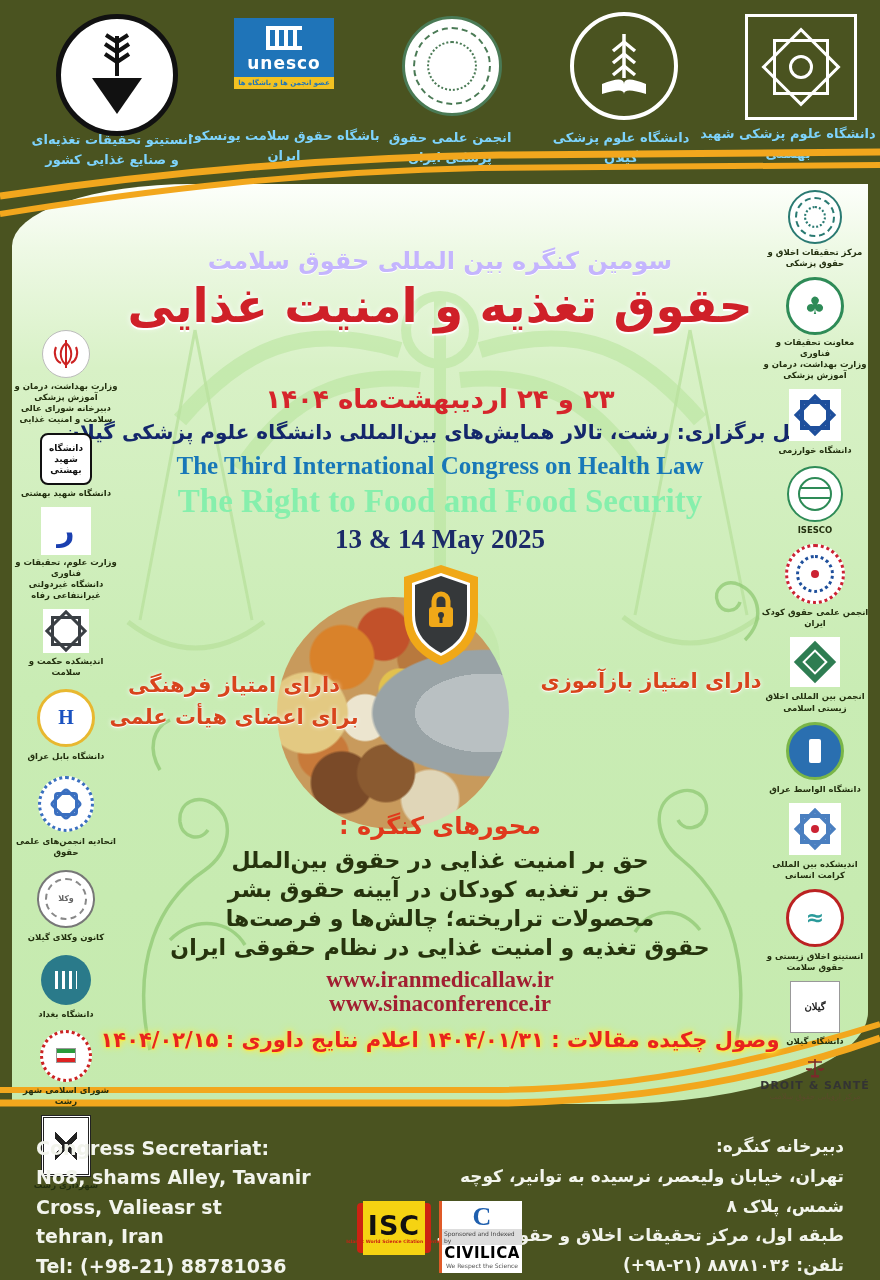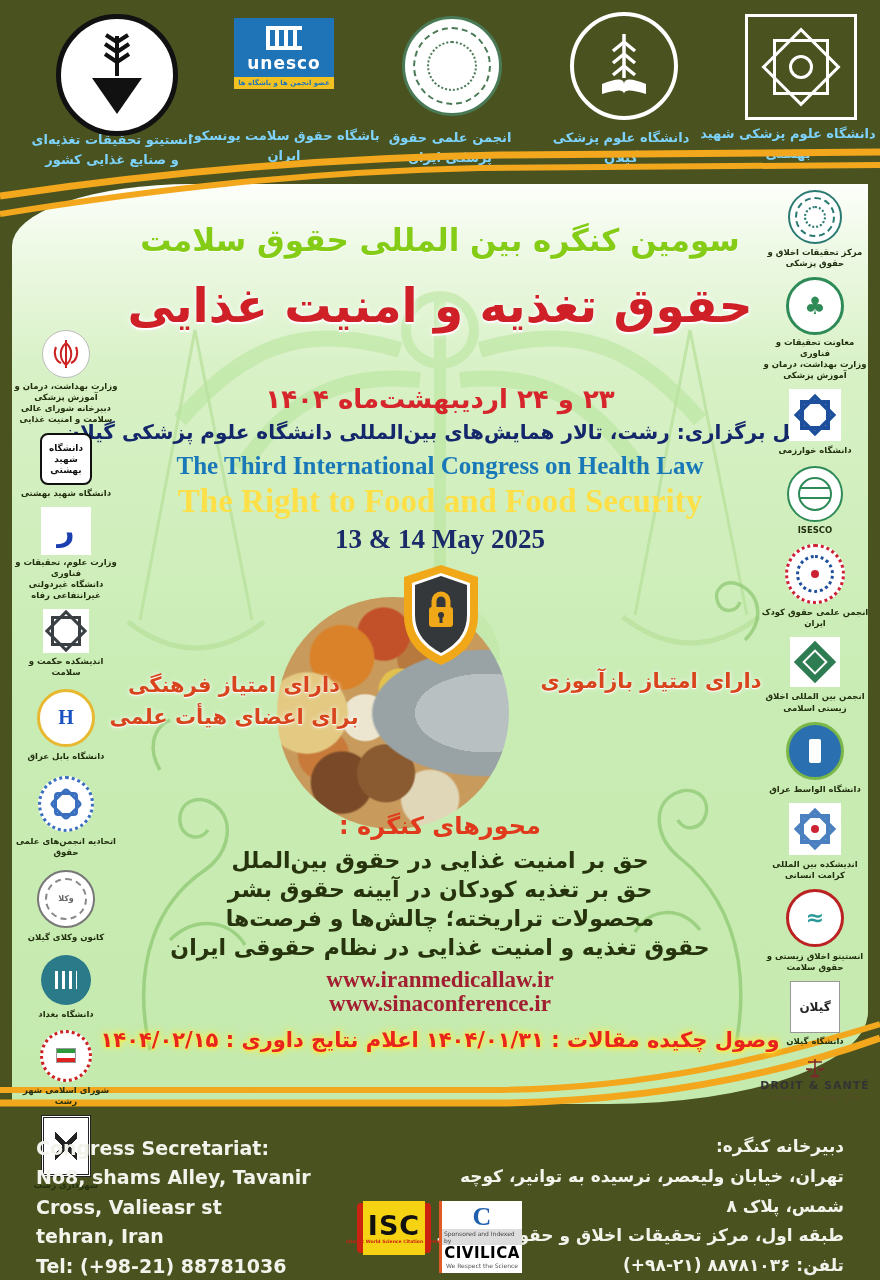--- a/index.html
+++ b/index.html
@@ -18,26 +18,26 @@
   .unesco-banner{width:100%;background:#f2c222;color:#1f74b8;font-size:7px;font-weight:bold;text-align:center;padding:2px 0;margin-top:4px;}
   .star8{position:relative;}
   .star8 .sq{position:absolute;inset:0;border:3px solid #fff;}
   .star8 .sq.r{transform:rotate(45deg);}
   
   .panel{position:absolute;left:12px;right:12px;top:184px;bottom:176px;
     background:linear-gradient(#fdfffb 0%,#eef9e5 7%,#d8f1c6 20%,#c9ecb4 55%,#c5eaae 100%);
     border-top-left-radius:180px 62px;border-bottom-right-radius:260px 92px;}
   .fa{direction:rtl;}
   .ctr{left:12px;right:12px;text-align:center;}
-  .title-fa{color:#84cc16;font-size:31px;font-weight:bold;text-shadow:0 1px 0 #fff;}
+  .title-fa{color:#c4b5fd;font-size:24px;font-weight:bold;text-shadow:0 1px 0 #fff;margin-top:25px;}
   .subtitle-fa{color:#cf2028;font-size:47px;font-weight:bold;text-shadow:0 0 6px #ffffff,0 2px 0 #ffffff;}
   .date-fa{color:#d6252b;font-size:26px;font-weight:bold;}
   .venue-fa{color:#14276b;font-size:20px;font-weight:bold;}
   .title-en{color:#1878b8;font-size:25px;font-weight:bold;font-family:"Liberation Serif",serif;}
-  .subtitle-en{color:#fde047;font-size:33px;font-weight:bold;font-family:"Liberation Serif",serif;}
+  .subtitle-en{color:#86efac;font-size:33px;font-weight:bold;font-family:"Liberation Serif",serif;}
   .date-en{color:#1b2a68;font-size:27px;font-weight:bold;font-family:"Liberation Serif",serif;}
   .badge{color:#d8441c;font-size:21px;font-weight:bold;text-align:center;line-height:1.5;text-shadow:0 0 5px #fff,0 1px 0 #fff;}
   .topics-title{color:#e0391c;font-size:24px;font-weight:bold;}
   .topic{color:#26330d;font-size:22px;font-weight:bold;}
   .url{color:#a11f31;font-size:23px;font-weight:bold;font-family:"Liberation Serif",serif;line-height:1;}
   .deadline{color:#e8241e;font-size:21px;font-weight:bold;text-shadow:0 0 5px #ffe93d,0 0 9px #ffe93d,0 1px 0 #ffe93d;}
   
   .col-label{font-size:8.5px;font-weight:bold;color:#23300f;text-align:center;line-height:1.3;white-space:pre-line;direction:rtl;}
   .lcol{position:absolute;left:14px;top:330px;width:104px;}
   .rcol{position:absolute;right:10px;top:190px;width:110px;}
@@ -326,21 +326,21 @@
       </div>
     </div>
     <div class="col-label" style="margin-top:4px;">اندیشکده بین المللی کرامت انسانی</div>
 
     <div class="slogo round" style="width:52px;height:52px;border:3px solid #b22;margin-top:8px;">
       <span style="font-size:22px;font-weight:bold;color:#2a9a9a;">≈</span>
     </div>
     <div class="col-label" style="margin-top:4px;">انستیتو اخلاق زیستی و حقوق سلامت</div>
 
     <div class="slogo" style="width:48px;height:50px;border:1px solid #999;margin-top:8px;">
-      <span style="font-size:12px;font-weight:bold;color:#222;direction:rtl;">گیلان</span>
+      <span style="font-size:10px;font-weight:bold;color:#222;direction:rtl;font-family:Liberation Serif, serif;">گیلان</span>
     </div>
     <div class="col-label" style="margin-top:3px;">دانشگاه گیلان</div>
 
     <div class="droit" style="margin-top:10px;">
       <svg width="20" height="22" viewBox="0 0 20 22" style="vertical-align:middle;">
         <path d="M10 2 v16 M3 5 h14 M1 12 h6 M13 12 h6" stroke="#7a2a2a" stroke-width="1.6"></path>
         <path d="M1 12 q3 4 6 0 M13 12 q3 4 6 0" fill="#7a2a2a"></path>
         <rect x="6" y="18" width="8" height="2.5" fill="#7a2a2a"></rect>
       </svg>
       <div class="d1">DROIT &amp; SANTÉ</div>

